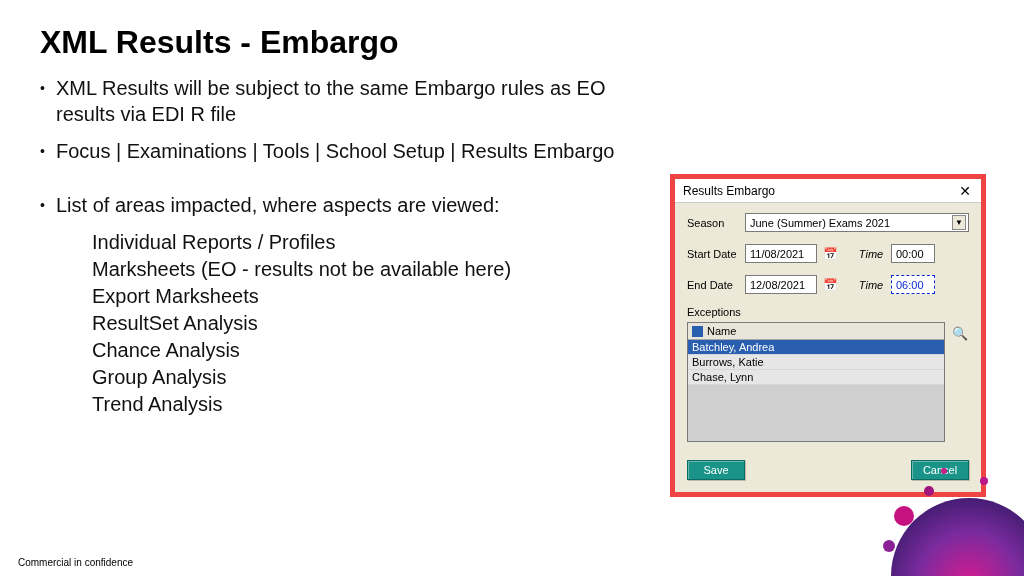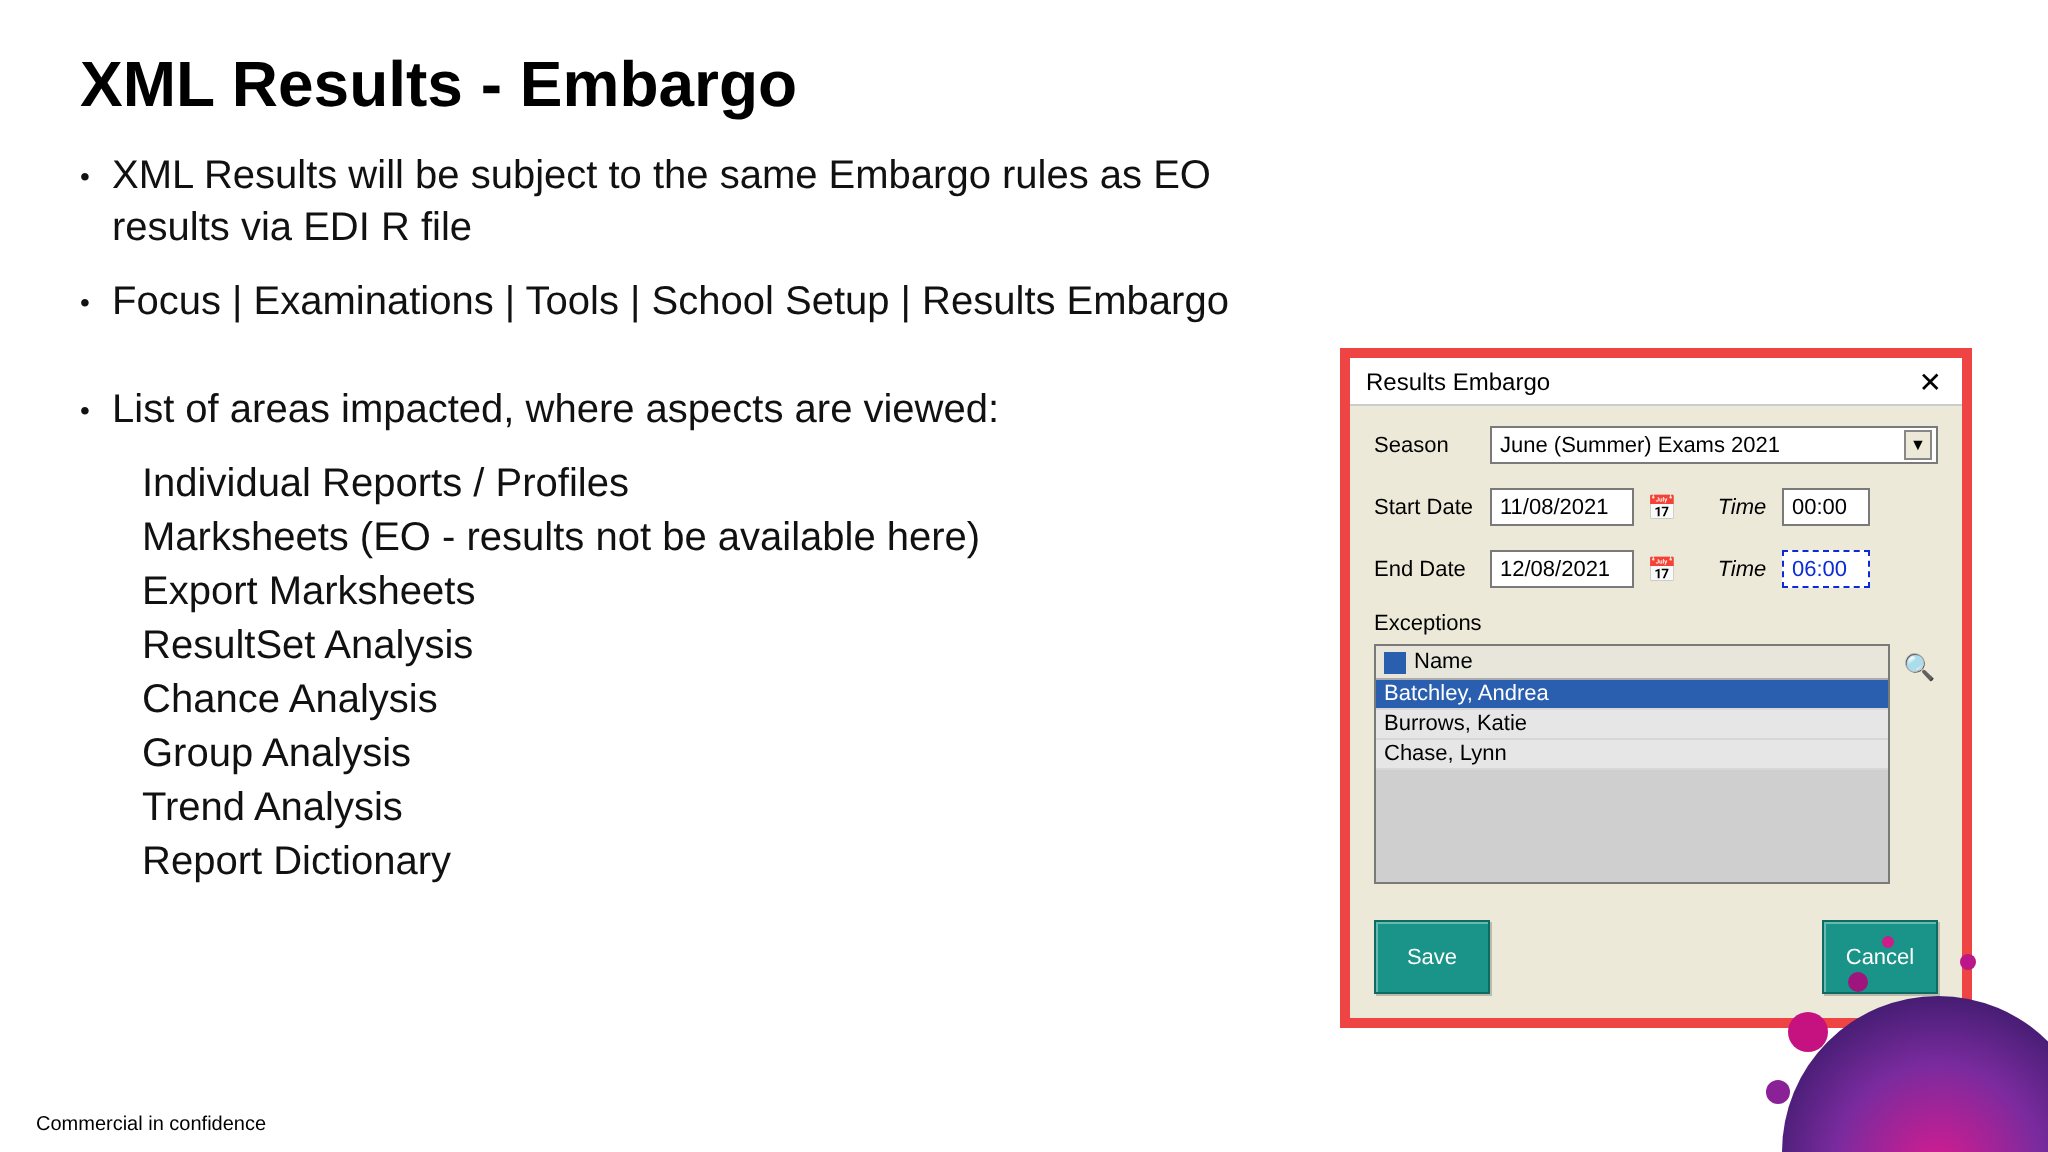--- a/index.html
+++ b/index.html
@@ -33,21 +33,21 @@
   }
   .bul .dot {
     width: 16px;
     flex: 0 0 16px;
     text-align: left;
     font-size: 14px;
     padding-top: 4px;
   }
   .bul .txt { flex: 1; padding-right: 350px; }
   .spacer { height: 18px; }
-  .sublist { margin-left: 31px; font-size: 20px; color: #111; line-height: 1.35; }
+  .sublist { margin-left: 52px; font-size: 20px; color: #111; line-height: 1.35; }
   .sublist div { margin: 0; }
   .footer {
     position: absolute;
     left: 18px;
     bottom: 8px;
     font-size: 10px;
     color: #000;
   }
 
   
@@ -178,21 +178,21 @@
     margin-top: 2px;
     display: flex; align-items: center; justify-content: center;
     font-size: 13px;
   }
   .dlg-footer {
     display: flex;
     justify-content: space-between;
     padding: 10px 12px 12px 12px;
   }
   .btn {
-    width: 58px; height: 37px;
+    width: 58px; height: 20px;
     background: #1a9488;
     color: #fff;
     font-size: 11px;
     display: flex; align-items: center; justify-content: center;
     border: 1px solid #0d6b61;
     box-shadow: inset 1px 1px 0 rgba(255,255,255,.35), 1px 1px 0 rgba(0,0,0,.2);
   }
 
   
   .splash {
@@ -225,21 +225,20 @@
       <span class="txt" style="padding-right:360px">List of areas impacted, where aspects are viewed:</span>
     </div>
     <div class="sublist">
       <div>Individual Reports / Profiles</div>
       <div>Marksheets (EO - results not be available here)</div>
       <div>Export Marksheets</div>
       <div>ResultSet Analysis</div>
       <div>Chance Analysis</div>
       <div>Group Analysis</div>
       <div>Trend Analysis</div>
-      <div>Report Dictionary</div>
     </div>
   </div>
 
   <div class="footer">Commercial in confidence</div>
 
   <div class="dialog">
     <div class="dlg-titlebar">
       <span>Results Embargo</span>
       <span class="dlg-close">✕</span>
     </div>

